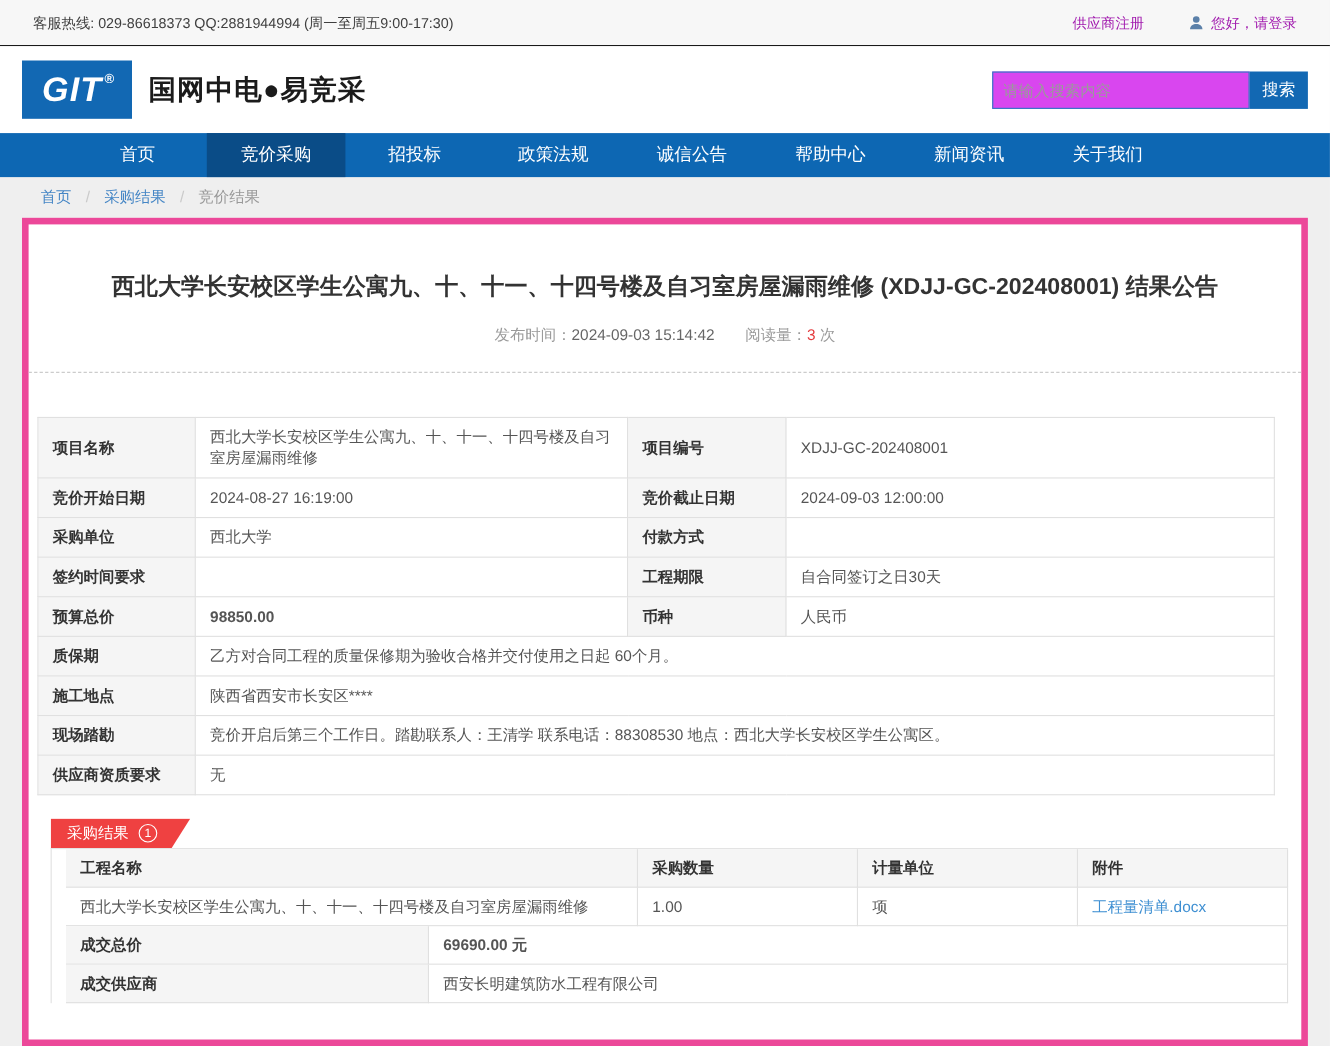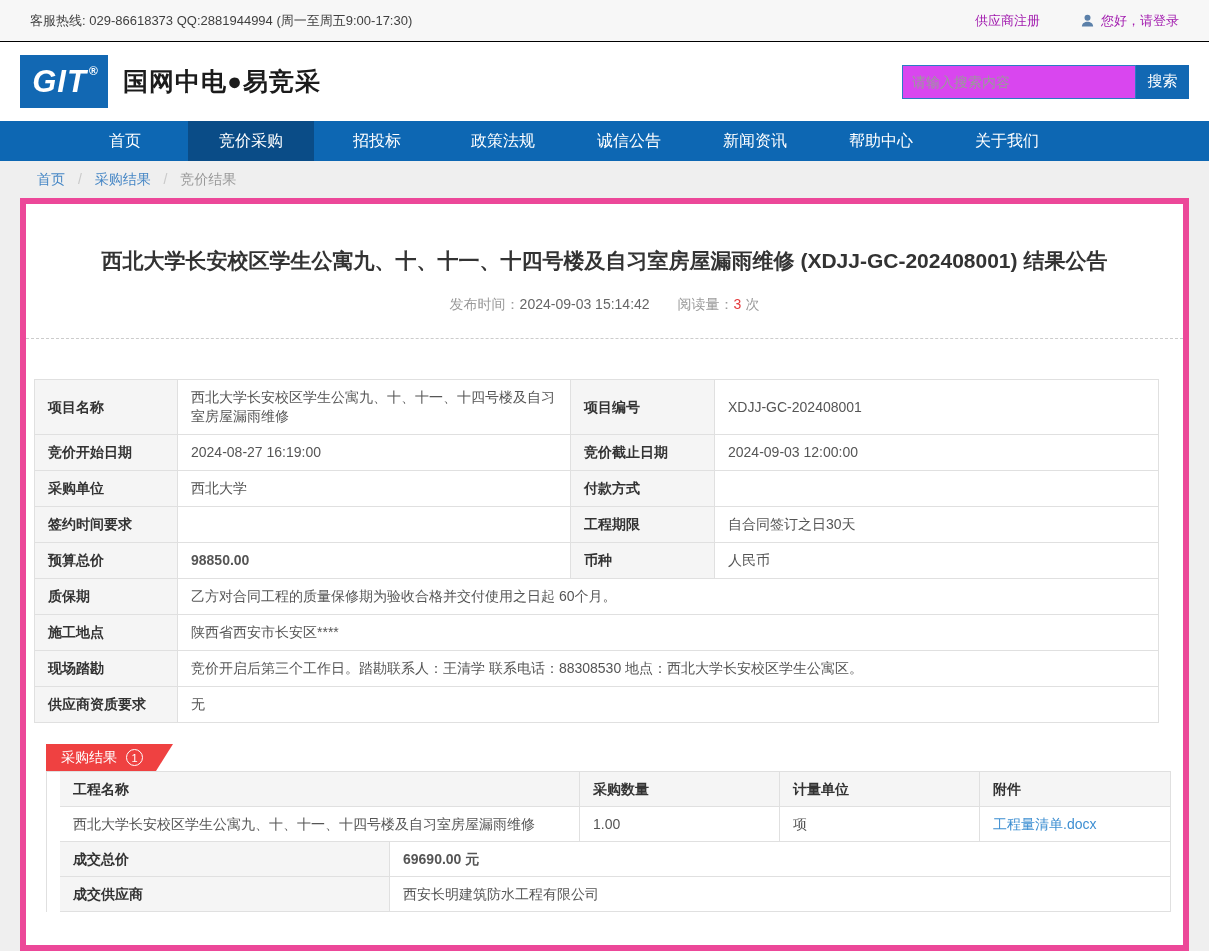--- a/index.html
+++ b/index.html
@@ -19,21 +19,21 @@
   .topbar-right { display:flex; align-items:center; color:#a21caf;text-align:right; }
   .topbar-link { cursor:pointer; }
   .topbar-right .login-group { display:flex; align-items:center; margin-left:40px; }
   .person-icon { width:15px; height:15px; margin-right:6px; }
   
   .header {
     height:79px; background:#ffffff;
     display:flex; align-items:center; padding:0 20px;
   }
   .logo-box {
-    width:88px; height:53px; background:#1268b3; color:#fff;
+    width:100px; height:53px; background:#1268b3; color:#fff;
     display:flex; align-items:center; justify-content:center;
     font-style:italic; font-weight:bold; cursor:pointer; position:relative;
   }
   .logo-text { font-size:31px; letter-spacing:1px; }
   .logo-reg { font-size:12px; font-style:normal; position:relative; top:-11px; left:2px; }
   .brand { font-size:25px; font-weight:bold; color:#1b1b1b; margin-left:15px; letter-spacing:1px; }
   .search { margin-left:auto; display:flex; align-items:center; }
   .search-input {
     width:234px; height:34px; border:1px solid #2b7bc4; padding:0 9px;
     font-size:14px; color:#333; outline:none; background:#d946ef;
@@ -132,22 +132,22 @@
     <button class="search-btn">搜索</button>
   </div>
 </div>
 
 <div class="nav">
   <div class="nav-item">首页</div>
   <div class="nav-item active">竞价采购</div>
   <div class="nav-item">招投标</div>
   <div class="nav-item">政策法规</div>
   <div class="nav-item">诚信公告</div>
+  <div class="nav-item">帮助中心</div>
   <div class="nav-item">新闻资讯</div>
-  <div class="nav-item">帮助中心</div>
   <div class="nav-item">关于我们</div>
 </div>
 
 <div class="breadcrumb">
   <span class="bc-link">首页</span>
   <span class="bc-sep">/</span>
   <span class="bc-link">采购结果</span>
   <span class="bc-sep">/</span>
   <span>竞价结果</span>
 </div>

